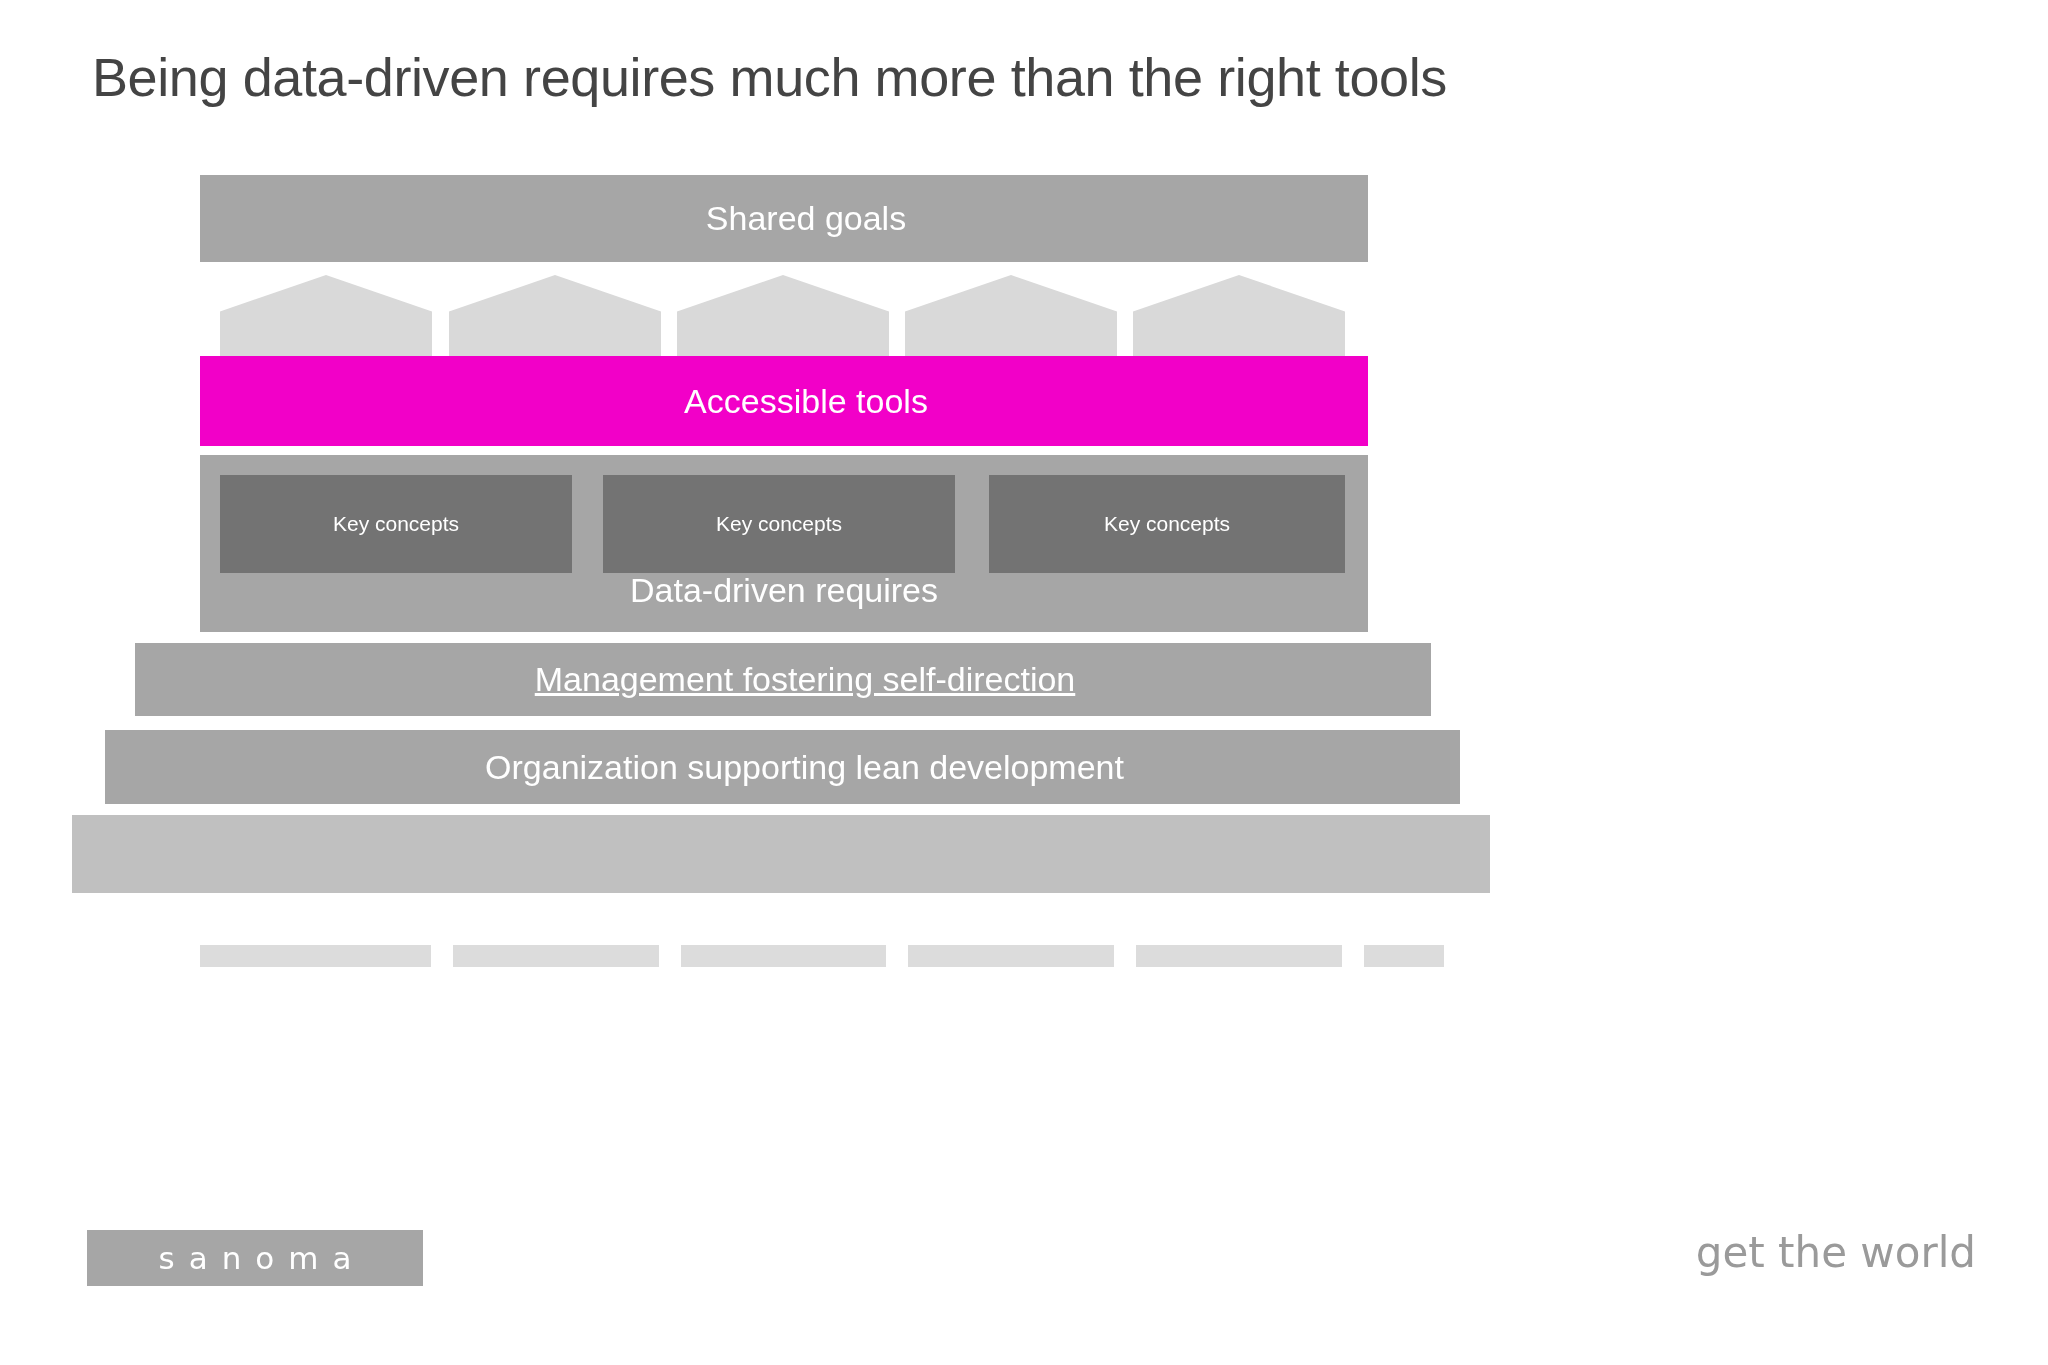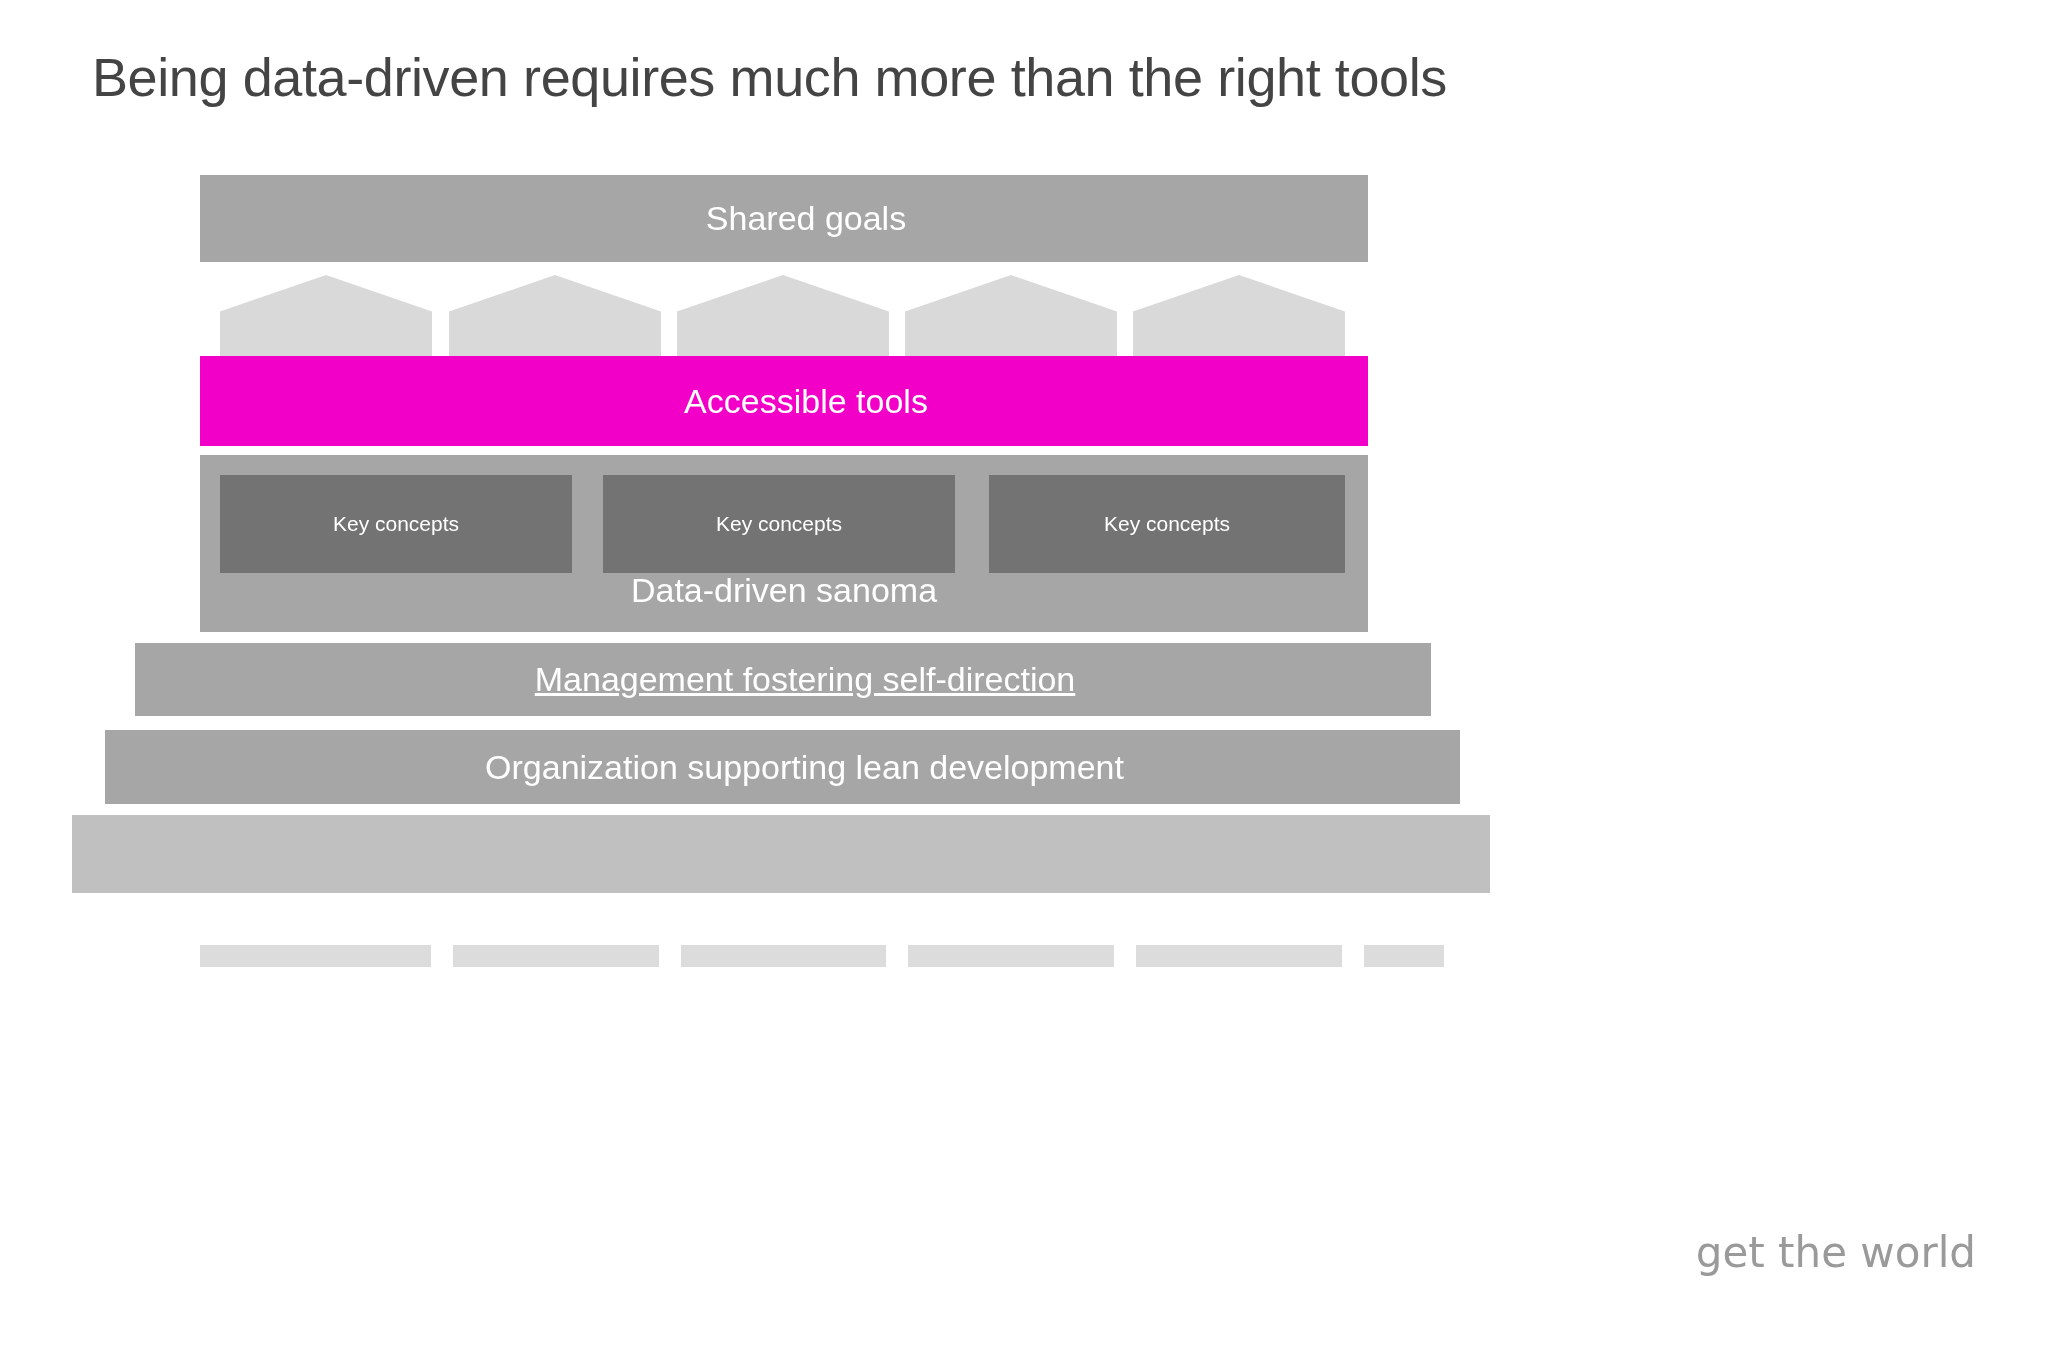--- a/index.html
+++ b/index.html
@@ -193,21 +193,21 @@
       <div class="pentagon" style="left:1133px; width:212px;">
         <span>...</span>
       </div>
     </div>
 
     <div class="tier tier-tools" style="left:200px; top:356px; width:1168px; height:90px;">
       <span class="tier-label">Accessible tools</span>
     </div>
 
     <div class="tier tier-culture" style="left:200px; top:455px; width:1168px; height:177px;">
-      <span class="tier-label">Data-driven sanoma</span>
+      <span class="tier-label">Data-driven requires</span>
     </div>
 
     <div class="kc-box" style="left:220px; top:475px; width:352px;">
       <span>Key concepts</span>
     </div>
     <div class="kc-box" style="left:603px; top:475px; width:352px;">
       <span>Key concepts</span>
     </div>
     <div class="kc-box" style="left:989px; top:475px; width:356px;">
       <span>Key concepts</span>
@@ -221,16 +221,19 @@
       <span class="tier-label">Organization supporting lean development</span>
     </div>
 
     <div class="tier tier-base" style="left:72px; top:815px; width:1418px; height:78px;">
       <span class="tier-label"></span>
     </div>
 
   </div>
 
   <div class="footer">
+    <div class="logo">
+      <span class="logo-text">sanoma</span>
+    </div>
     <div class="tagline">get the world</div>
   </div>
 
 </div>
 
 </body></html>

